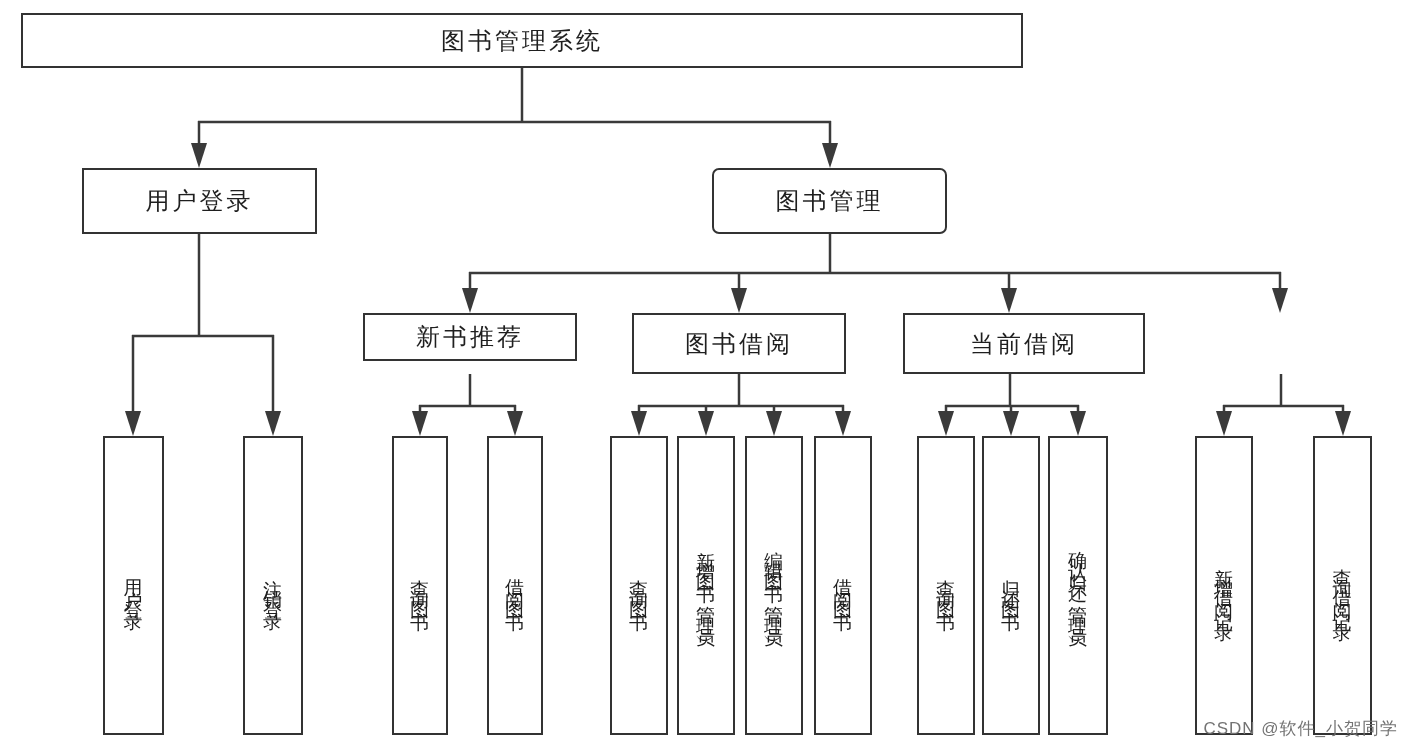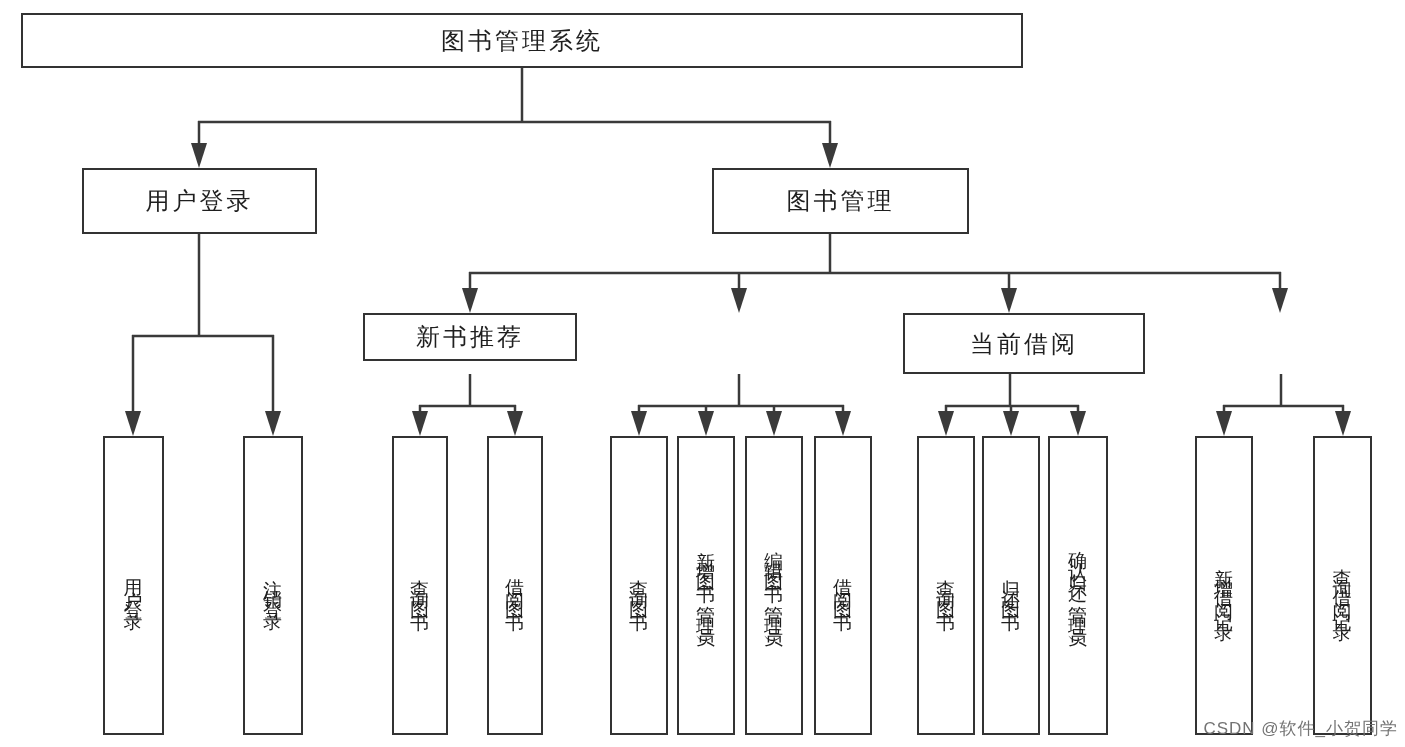--- a/index.html
+++ b/index.html
@@ -105,23 +105,24 @@
       <line x1="1224" y1="405" x2="1224" y2="416"></line>
       <polygon points="1216,411 1232,411 1224,436"></polygon>
       <line x1="1343" y1="405" x2="1343" y2="416"></line>
       <polygon points="1335,411 1351,411 1343,436"></polygon>
     </g>
   </svg>
 
   <div class="node" style="left:21px;top:13px;width:1002px;height:55px;">图书管理系统</div>
 
   <div class="node" style="left:82px;top:168px;width:235px;height:66px;">用户登录</div>
-  <div class="node" style="left:712px;top:168px;width:257px;height:66px;">图书管理</div>
+  <div class="node" style="left:712px;top:168px;width:235px;height:66px;border-radius:7px;">图书管理</div>
 
   <div class="node" style="left:363px;top:313px;width:214px;height:48px;">新书推荐</div>
+  <div class="node" style="left:632px;top:313px;width:214px;height:61px;">图书借阅</div>
   <div class="node" style="left:903px;top:313px;width:242px;height:61px;">当前借阅</div>
 
   <div class="vnode" style="left:103px;top:436px;width:61px;height:299px;">用户登录</div>
   <div class="vnode" style="left:243px;top:436px;width:60px;height:299px;">注销登录</div>
 
   <div class="vnode" style="left:392px;top:436px;width:56px;height:299px;">查询图书</div>
   <div class="vnode" style="left:487px;top:436px;width:56px;height:299px;">借阅图书</div>
 
   <div class="vnode" style="left:610px;top:436px;width:58px;height:299px;">查询图书</div>
   <div class="vnode" style="left:677px;top:436px;width:58px;height:299px;">新增图书（管理员）</div>

